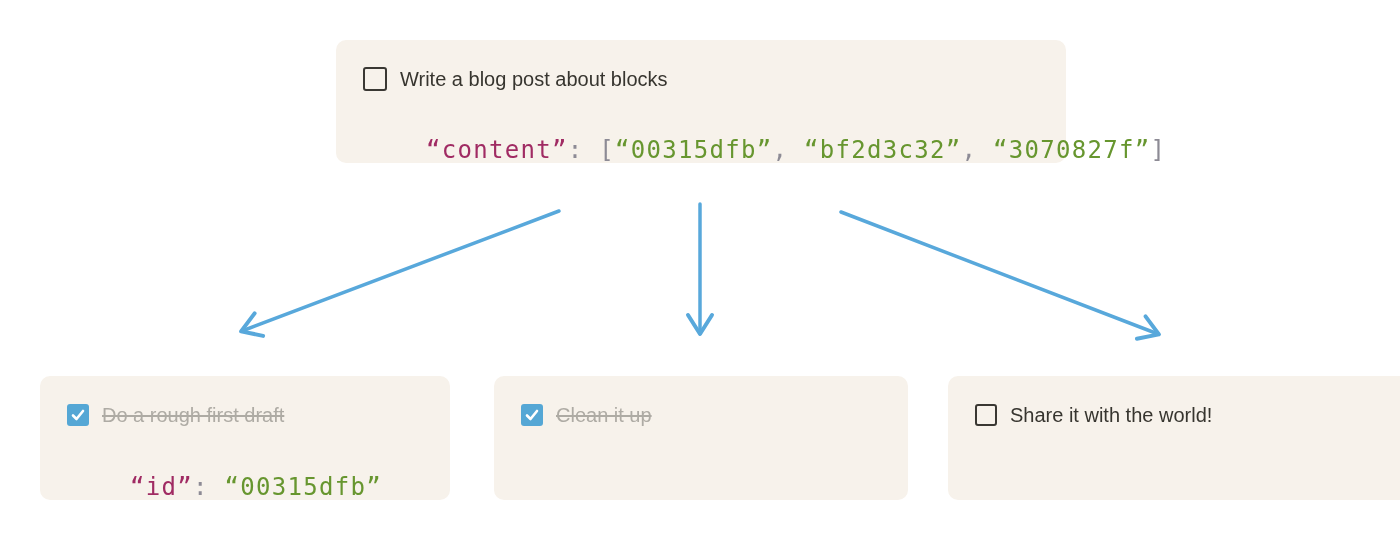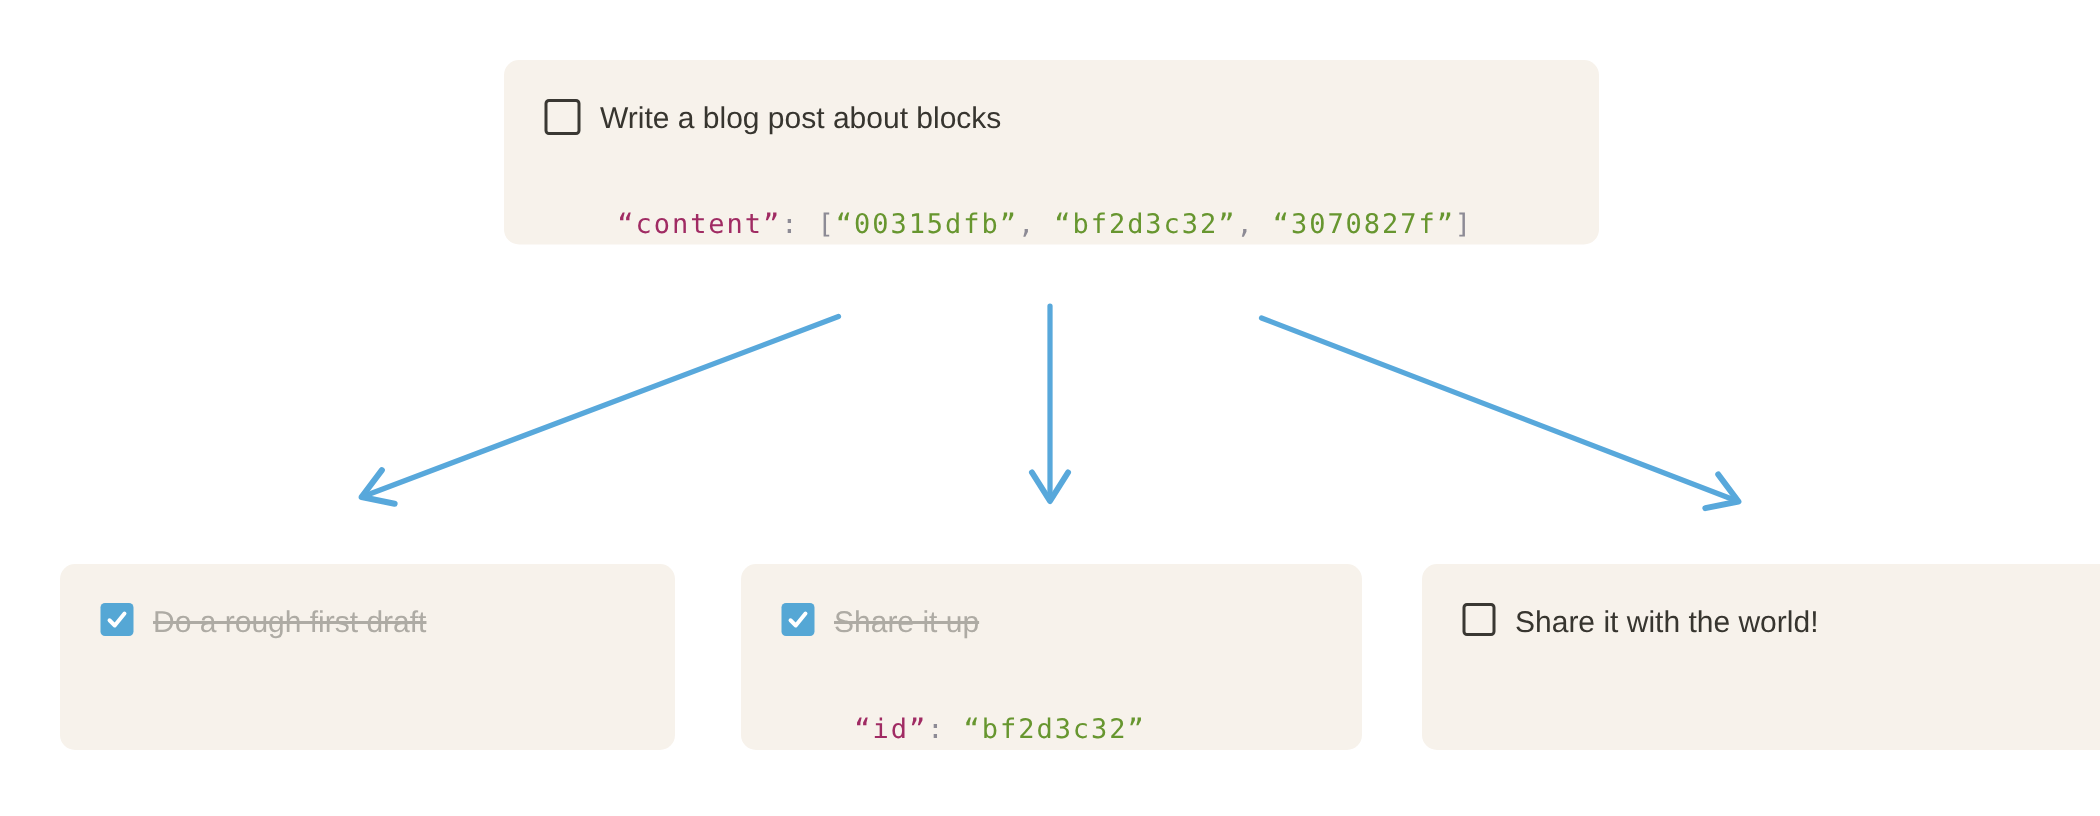--- a/index.html
+++ b/index.html
@@ -30,20 +30,21 @@
   .child-card {
     top: 376px;
     height: 124px;
   }
   .child-card.c0 { left: 40px;  width: 410px; }
   .child-card.c1 { left: 494px; width: 414px; }
   .child-card.c2 { left: 948px; width: 473px; }
 
   .todo-row {
     display: flex;
+    align-items: center;
     gap: 13px;
   }
   .checkbox {
     box-sizing: border-box;
     flex: 0 0 auto;
     border-radius: 3px;
     display: flex;
     align-items: center;
     justify-content: center;
   }
@@ -67,21 +68,21 @@
   }
   .todo-label.done {
     color: #AEABA4;
     text-decoration: line-through;
     text-decoration-thickness: 2px;
   }
 
   .code-line {
     margin-top: 13px;
     font-family: "DejaVu Sans Mono", monospace;
-    font-size: 18px;
+    font-size: 24px;
     line-height: 30px;
     letter-spacing: 1.3px;
     white-space: pre;
   }
   .child-card .code-line { margin-top: 14px; }
   .tok-key   { color: #A02B63; }
   .tok-str   { color: #67962F; }
   .tok-punct { color: #8D8B95; }
 
   .arrows-layer {
@@ -119,33 +120,33 @@
 
 <div class="card child-card c0">
   <div class="todo-row">
     <span class="checkbox checked">
       <svg width="18" height="18" viewBox="0 0 18 18">
         <path d="M4 9.5 L7.5 13 L14 5" fill="none" stroke="#ffffff" stroke-width="2.6" stroke-linecap="round" stroke-linejoin="round"></path>
       </svg>
     </span>
     <span class="todo-label done">Do a rough first draft</span>
   </div>
+  <div class="code-line">
+    <span class="tok-key">“id”</span><span class="tok-punct">: </span><span class="tok-str">“00315dfb”</span>
+  </div>
 </div>
 
 <div class="card child-card c1">
   <div class="todo-row">
     <span class="checkbox checked">
       <svg width="18" height="18" viewBox="0 0 18 18">
         <path d="M4 9.5 L7.5 13 L14 5" fill="none" stroke="#ffffff" stroke-width="2.6" stroke-linecap="round" stroke-linejoin="round"></path>
       </svg>
     </span>
-    <span class="todo-label done">Share it up</span>
-  </div>
-  <div class="code-line">
-    <span class="tok-key">“id”</span><span class="tok-punct">: </span><span class="tok-str">“bf2d3c32”</span>
+    <span class="todo-label done">Clean it up</span>
   </div>
 </div>
 
 <div class="card child-card c2">
   <div class="todo-row">
     <span class="checkbox unchecked"></span>
     <span class="todo-label">Share it with the world!</span>
   </div>
 </div>
 

